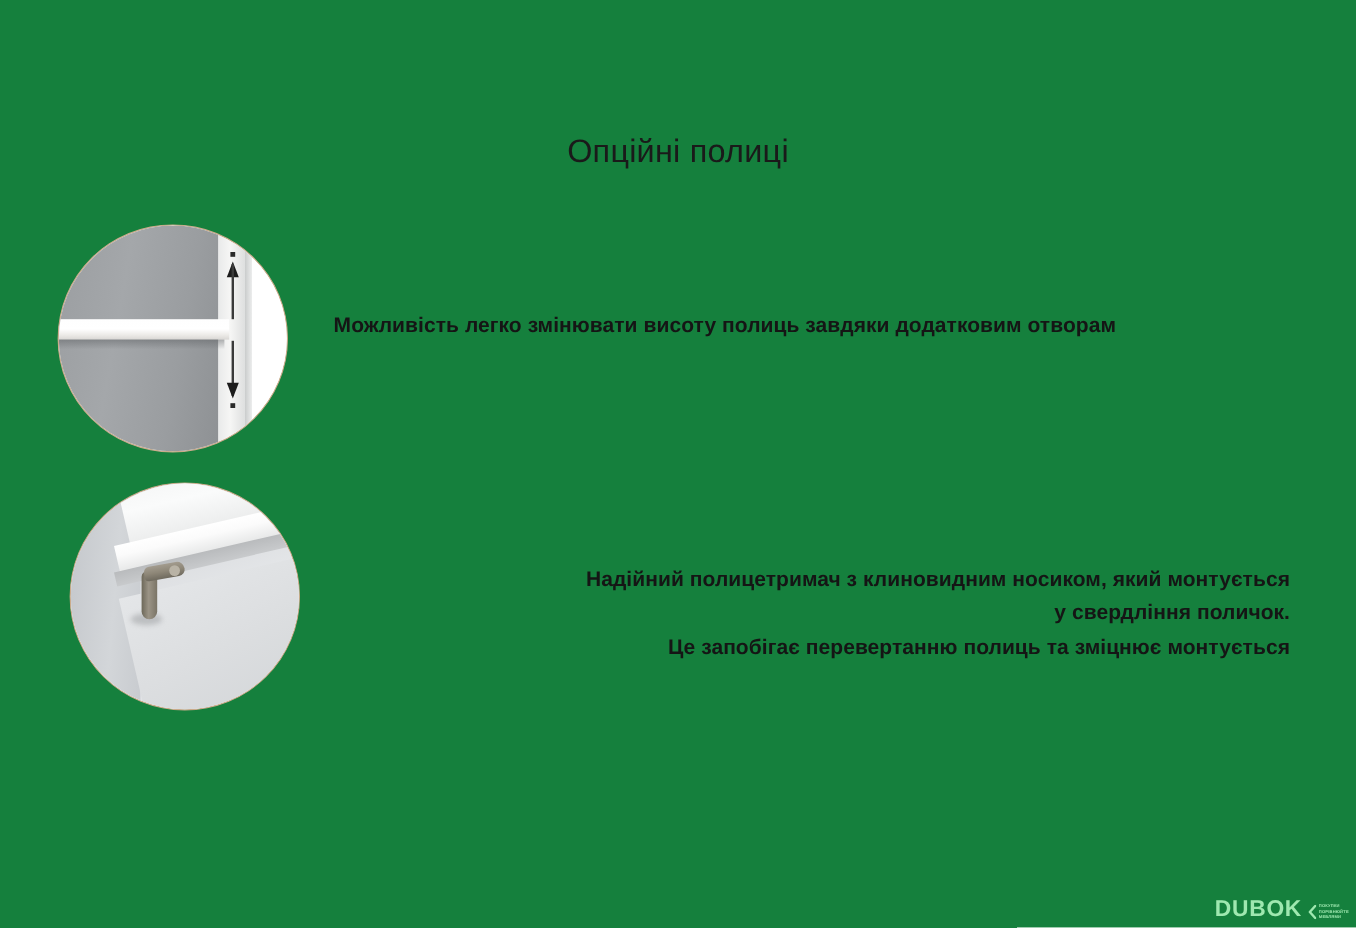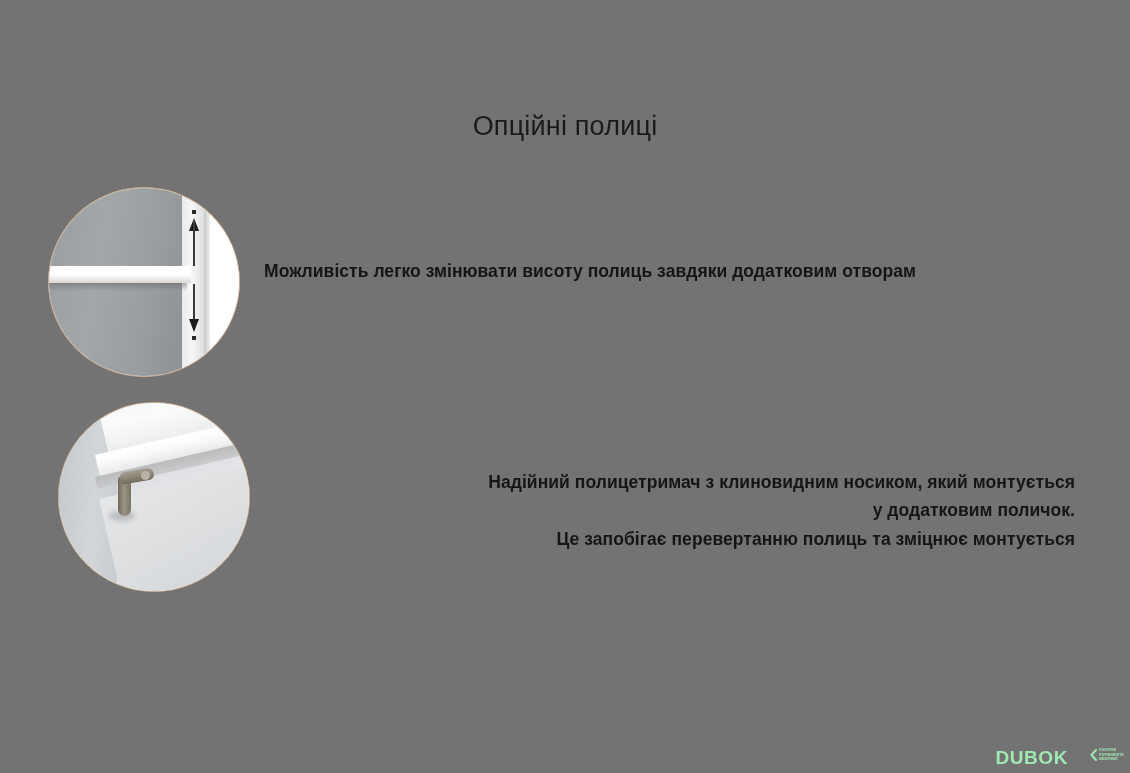--- a/index.html
+++ b/index.html
@@ -13,21 +13,21 @@
     position: relative;
     overflow: hidden;
     font-family: "Liberation Sans", sans-serif;
     color: #1a1a1a;
     -webkit-font-smoothing: antialiased;
   }
 
   .slide {
     position: absolute;
     inset: 0;
-    background: #737373;
+    background: #15803d;
   }
 
   
   .page-title {
     position: absolute;
     left: 0;
     top: 110px;
     width: 1130px;
     text-align: center;
     font-size: 27px;
@@ -222,32 +222,32 @@
 
   
   .feature-text {
     position: absolute;
     font-size: 17.5px;
     font-weight: 700;
     color: #151515;
     line-height: 1.62;
     letter-spacing: 0.05px;
   }
-  .text-1 { left: 264px; top: 257px; width: 850px; }
+  .text-1 { left: 278px; top: 257px; width: 850px; }
   .text-2 { left: 265px; top: 468px; width: 810px; text-align: right; }
   .feature-text p { margin: 0; }
 
   
   .brand {
     position: absolute;
     right: 6px;
     bottom: 6px;
     display: flex;
-    align-items: flex-start;
-    gap: 22px;
+    align-items: flex-end;
+    gap: 5px;
   }
   .brand-word {
     font-size: 19px;
     font-weight: 700;
     letter-spacing: 0.6px;
     color: #9fe8b0;
     line-height: 1;
   }
   .brand-mark {
     display: flex;
@@ -320,21 +320,21 @@
       <div class="c2-pin">
         <span class="leg"></span>
         <span class="arm"></span>
         <span class="tipdot"></span>
       </div>
     </div>
   </div>
 
   <div class="feature-text text-2">
     <p>Надійний полицетримач з клиновидним носиком, який монтується</p>
-    <p>у додатковим поличок.</p>
+    <p>у свердління поличок.</p>
     <p>Це запобігає перевертанню полиць та зміцнює монтується</p>
   </div>
 
   <div class="brand">
     <div class="brand-word">DUBOK</div>
     <div class="brand-mark">
       <svg class="brand-chevron" viewBox="0 0 7 12">
         <path d="M6 1 L1.5 6 L6 11" fill="none" stroke="currentColor" stroke-width="2" stroke-linecap="round" stroke-linejoin="round"></path>
       </svg>
       <div class="brand-tagline">

